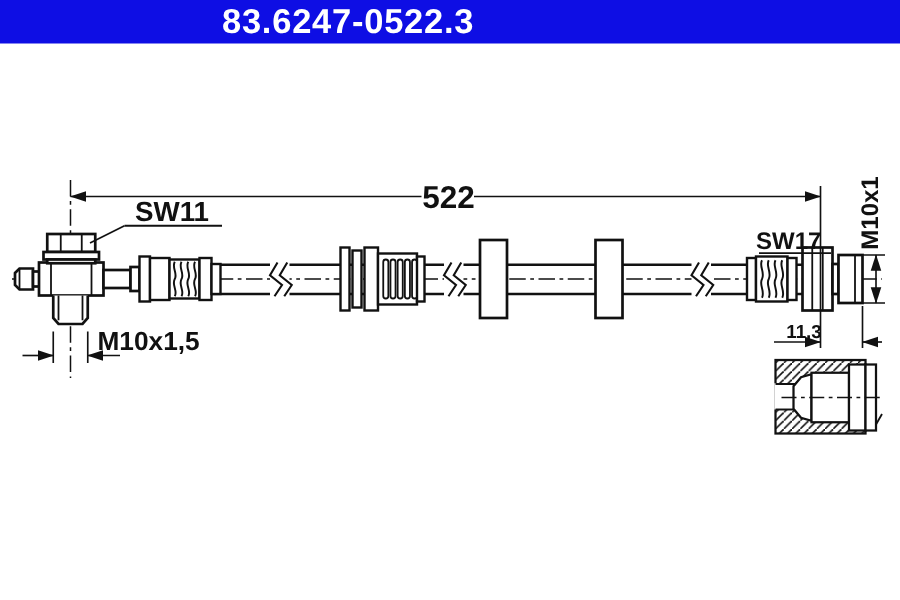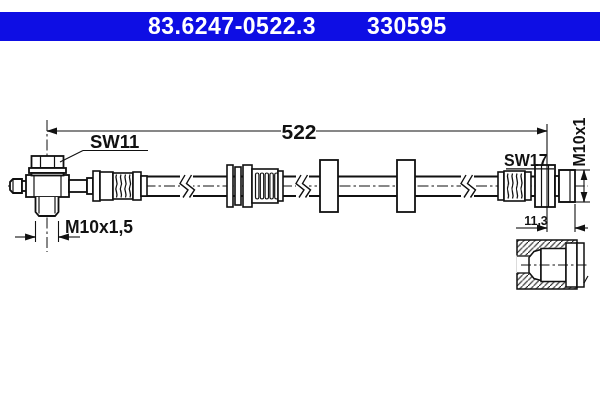--- a/index.html
+++ b/index.html
@@ -1,33 +1,32 @@
 <!DOCTYPE html>
 <html><head>
 <meta charset="utf-8">
 <style>
   html,body{margin:0;padding:0;background:#fff;}
   #page{position:relative;width:600px;height:400px;background:#ffffff;overflow:hidden;
         font-family:"Liberation Sans", sans-serif;}
-  #header{position:absolute;left:0;top:0;width:600px;height:29px;background:#0e0ee4;margin-top:12px;}
+  #header{position:absolute;left:0;top:0;width:600px;height:29px;background:#0e0ee4;}
   #header .pn{position:absolute;left:148px;top:0;line-height:28px;color:#fff;
         font-weight:bold;font-size:23px;letter-spacing:0.5px;white-space:nowrap;}
   #header .cat{position:absolute;left:367px;top:0;line-height:28px;color:#fff;
         font-weight:bold;font-size:23px;letter-spacing:0.5px;white-space:nowrap;}
   svg{position:absolute;left:0;top:0;}
   svg text{font-family:"Liberation Sans", sans-serif;font-weight:bold;fill:#111;}
 </style>
 </head>
 <body>
 
 <div id="page">
 
   <div id="header">
     <span class="pn">83.6247-0522.3</span>
-    <span class="cat">330595</span>
   </div>
 
   <svg width="600" height="400" viewBox="0 0 600 400">
     <defs>
       <marker id="arw" viewBox="0 0 10 10" refX="9.5" refY="5" markerWidth="10" markerHeight="10" orient="auto-start-reverse">
         <path d="M0,1.8 L10,5 L0,8.2 Z" fill="#111"></path>
       </marker>
       <pattern id="hatch" width="5.5" height="5.5" patternUnits="userSpaceOnUse">
         <path d="M-1,6.5 L6.5,-1" stroke="#111" stroke-width="1.1"></path>
       </pattern>

